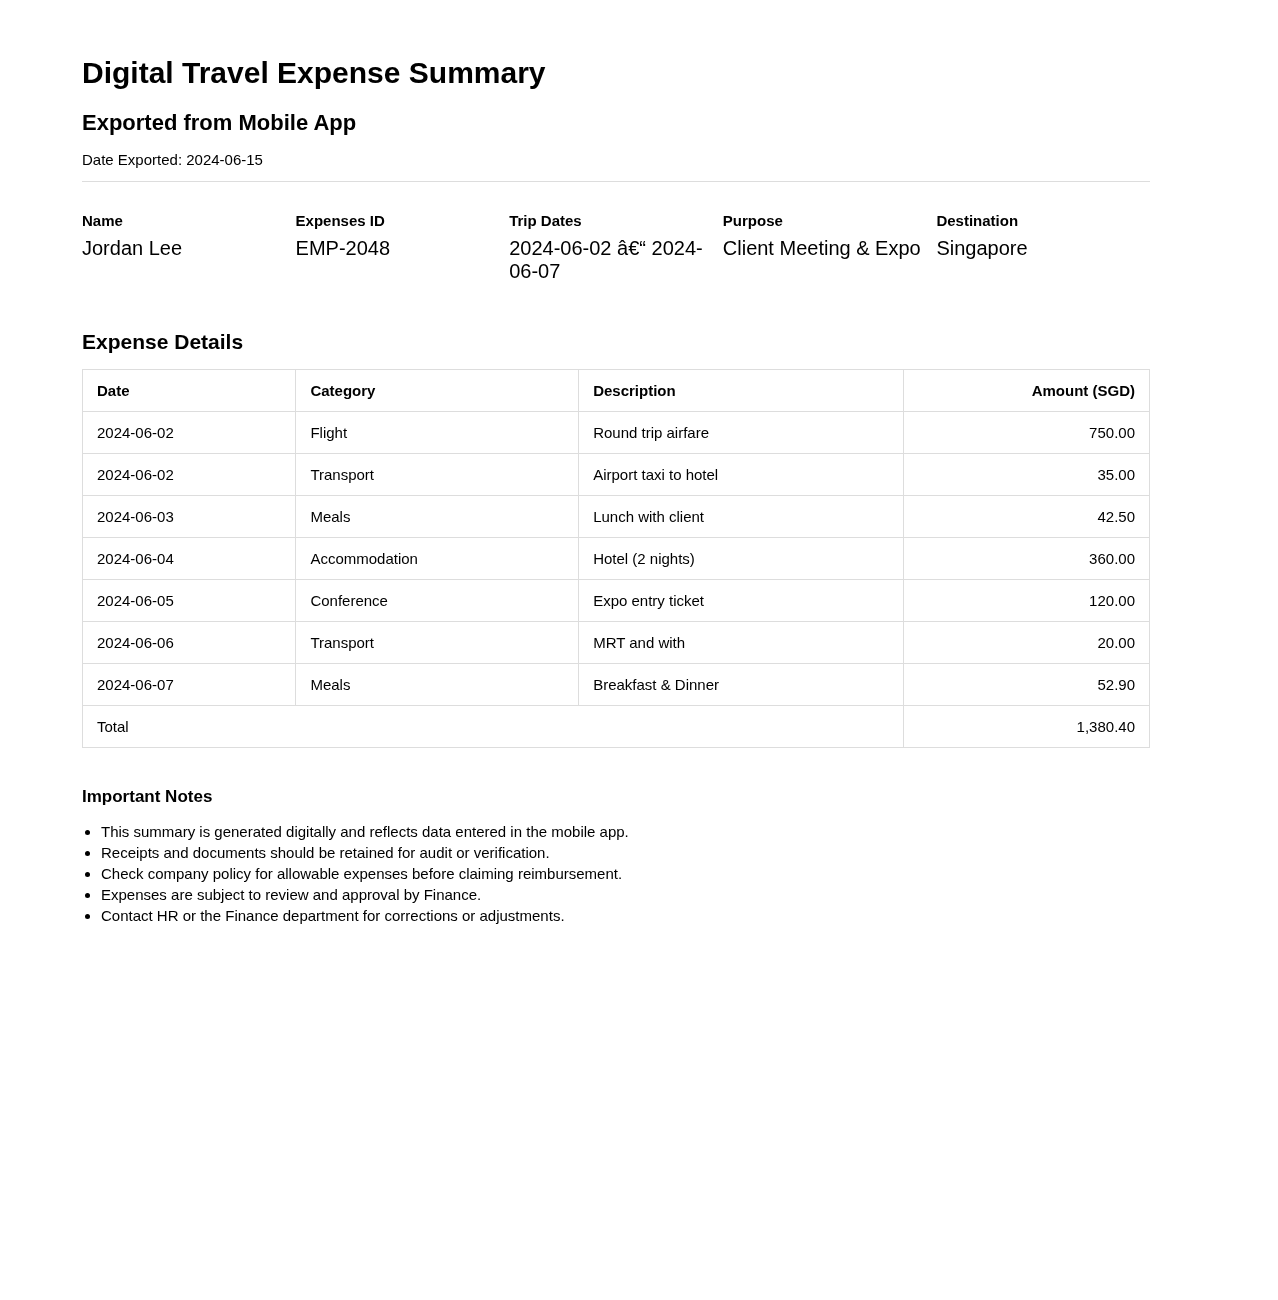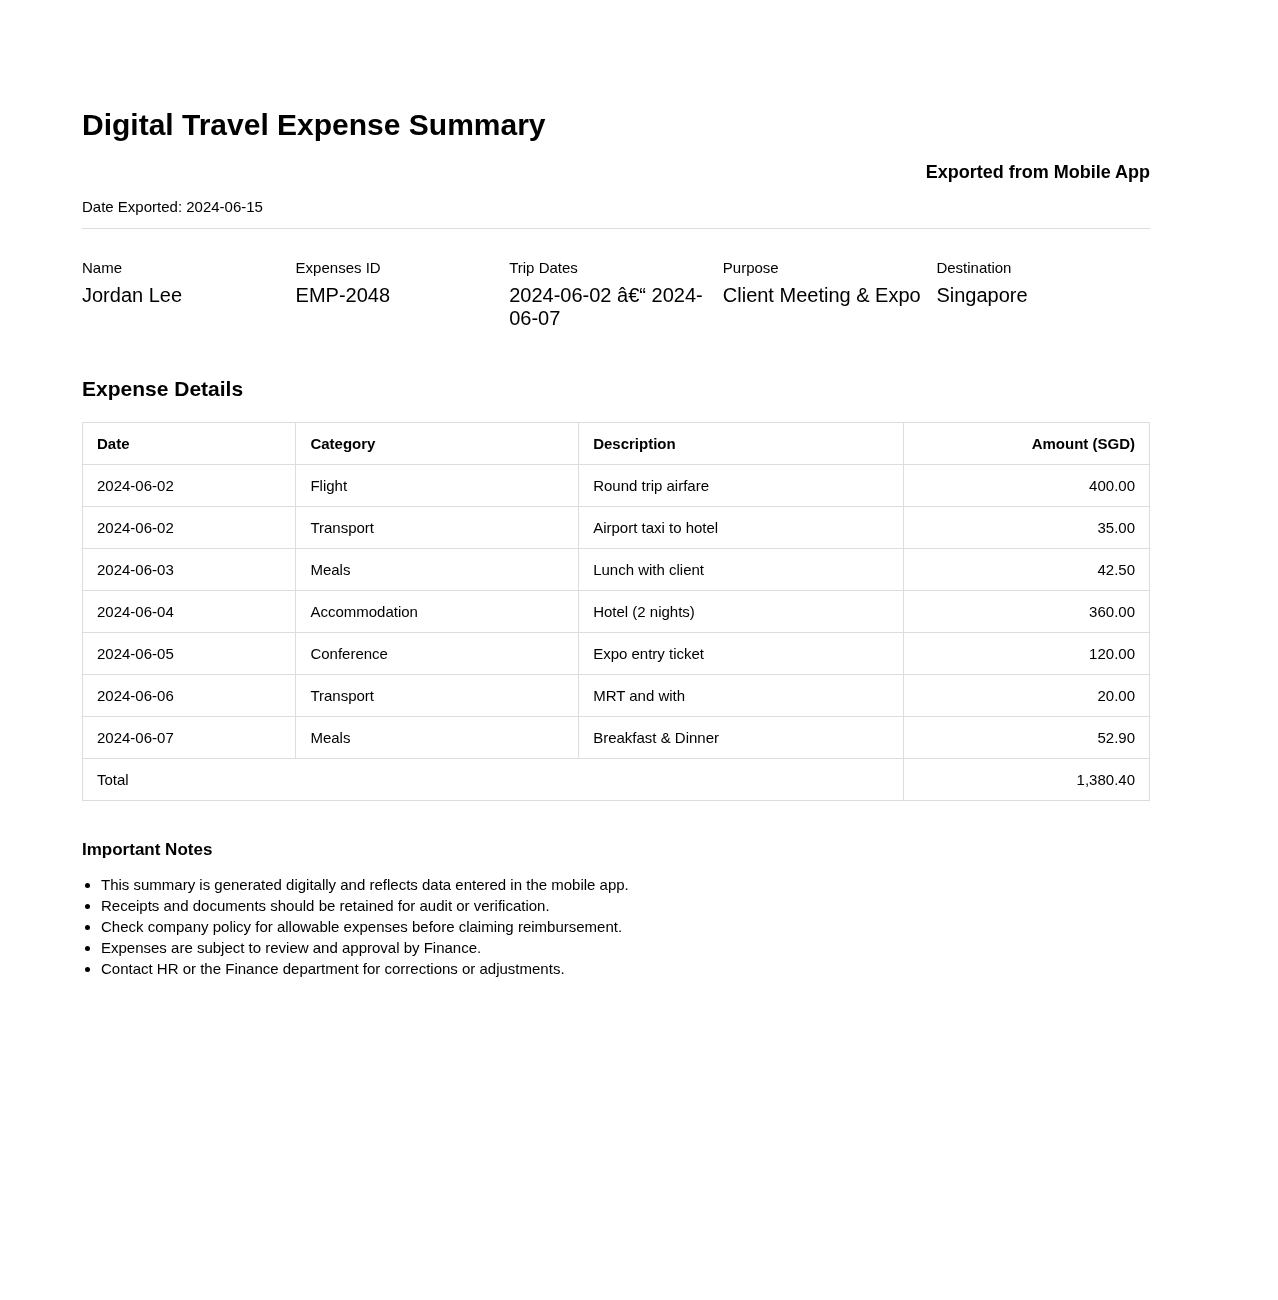--- a/index.html
+++ b/index.html
@@ -6,66 +6,65 @@
   html, body {
     margin: 0;
     padding: 0;
     background: #ffffff;
     color: #000000;
     font-family: "Liberation Sans", sans-serif;
   }
   .page {
     width: 1232px;
     min-height: 1300px;
-    padding: 108px 82px 60px 82px;
+    padding: 56px 82px 60px 82px;
   }
   .page-title {
     font-size: 30px;
     font-weight: 700;
     line-height: 1.1;
     margin: 0;
   }
   .page-subtitle {
     margin-top: 21px;
-    font-size: 18px;
-    font-weight: 700;
-    text-align: right;
+    font-size: 22px;
+    font-weight: 700;
   }
   .date-exported {
     margin-top: 15px;
     font-size: 15px;
   }
   .divider {
     border: none;
     border-top: 1px solid #dddddd;
     margin: 13px 0 0 0;
   }
   .trip-grid {
     display: grid;
     grid-template-columns: repeat(5, 1fr);
     row-gap: 36px;
     margin-top: 30px;
   }
   .field-label {
     font-size: 15px;
-    font-weight: 400;
+    font-weight: 700;
   }
   .field-value {
     margin-top: 8px;
     font-size: 20px;
   }
   .section-heading {
     margin: 47px 0 0 0;
     font-size: 21px;
     font-weight: 700;
   }
   table.expense-table {
     width: 100%;
     border-collapse: collapse;
-    margin-top: 21px;
+    margin-top: 15px;
   }
   .expense-table th,
   .expense-table td {
     border: 1px solid #dddddd;
     padding: 12px 14px;
     font-size: 15px;
     text-align: left;
     font-weight: 400;
     line-height: 17px;
   }
@@ -135,21 +134,21 @@
         <th>Category</th>
         <th>Description</th>
         <th class="amount">Amount (SGD)</th>
       </tr>
     </thead>
     <tbody>
       <tr>
         <td>2024-06-02</td>
         <td>Flight</td>
         <td>Round trip airfare</td>
-        <td class="amount">400.00</td>
+        <td class="amount">750.00</td>
       </tr>
       <tr>
         <td>2024-06-02</td>
         <td>Transport</td>
         <td>Airport taxi to hotel</td>
         <td class="amount">35.00</td>
       </tr>
       <tr>
         <td>2024-06-03</td>
         <td>Meals</td>

